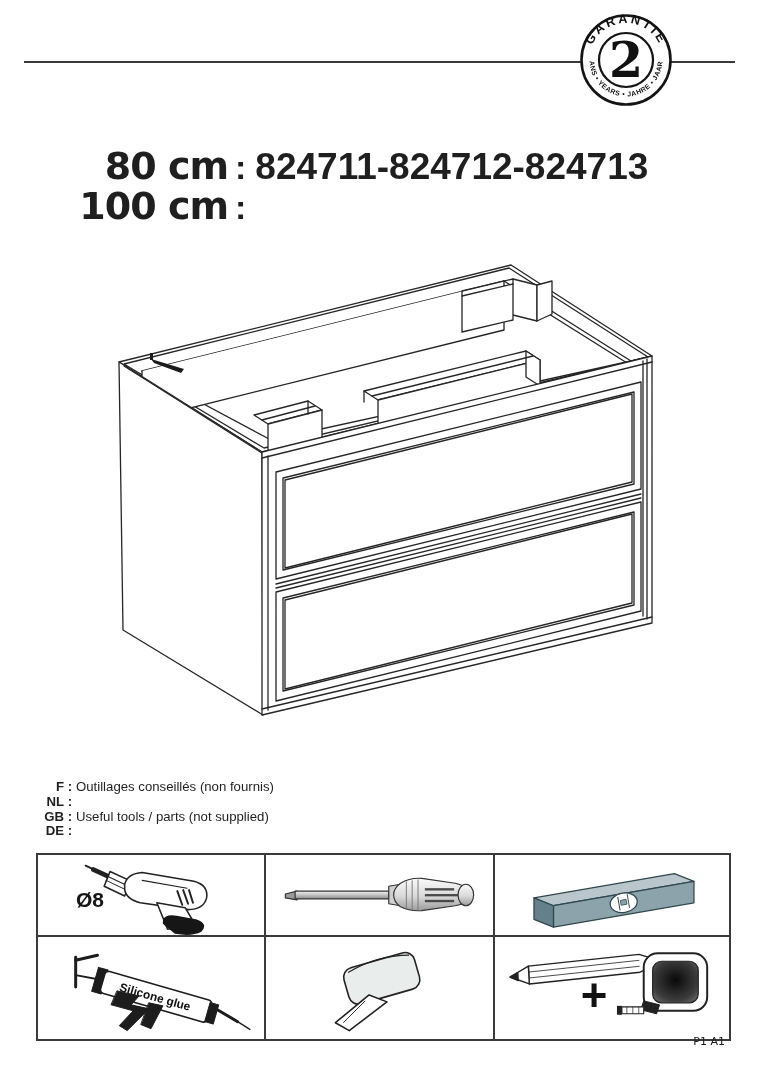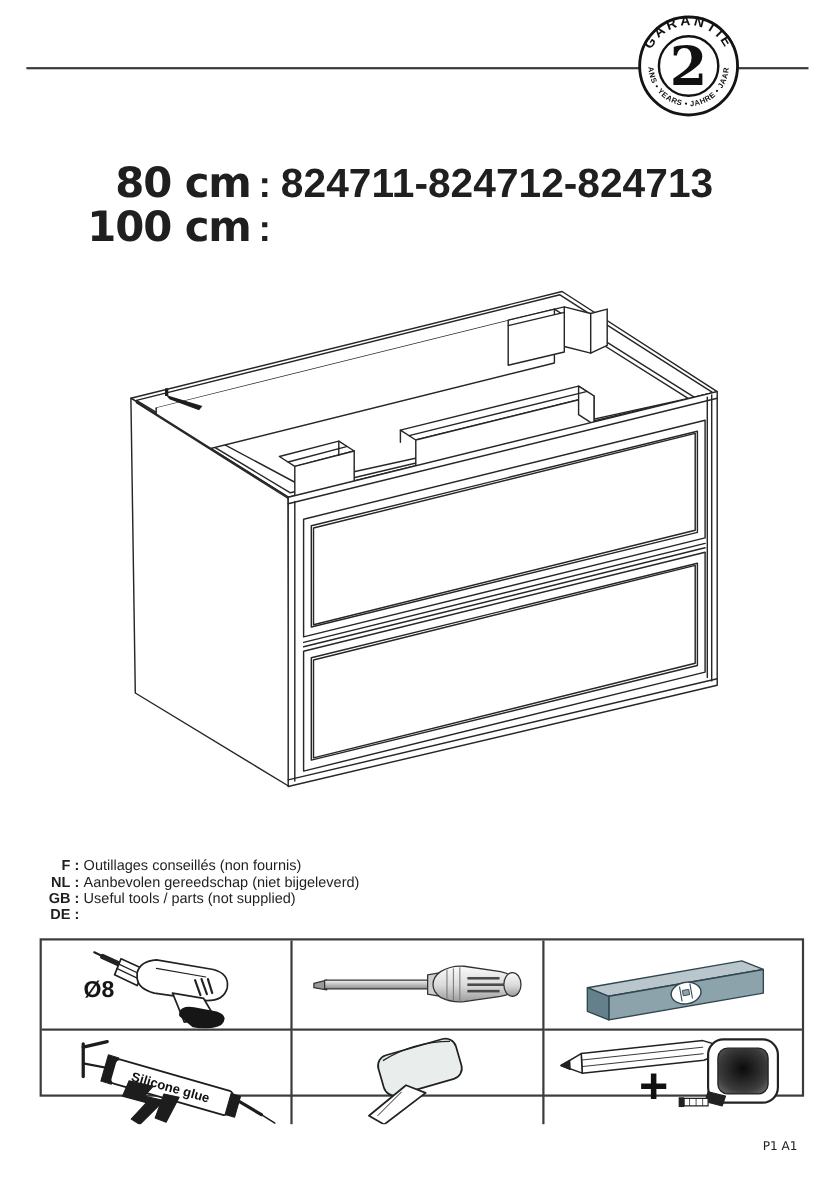--- a/index.html
+++ b/index.html
@@ -19,21 +19,21 @@
     font-weight:bold;font-size:38px;letter-spacing:-1px;line-height:40px;}
   .title-sep{margin:0 9px 0 7px;font-size:34px;font-weight:bold;font-family:"Liberation Sans",sans-serif;}
   .title-codes{font-family:"Liberation Sans",sans-serif;font-weight:bold;font-size:37px;letter-spacing:0;}
   
   .note{left:36px;top:780px;font-size:13.2px;line-height:14.8px;}
   .note-line{display:flex;white-space:nowrap;}
   .note-lang{width:28px;text-align:right;font-weight:bold;}
   .note-sep{width:12px;text-align:center;font-weight:bold;}
   .note-text{font-weight:normal;}
   
-  .grid{left:36px;top:853px;width:695px;height:144px;border:2px solid #3b3b3b;
+  .grid{left:36px;top:853px;width:695px;height:188px;border:2px solid #3b3b3b;
     box-sizing:border-box;display:grid;grid-template-columns:228px 229px 1fr;
     grid-template-rows:82px 1fr;background:#fff;}
   .cell{position:relative;box-sizing:border-box;}
   .cell.br{border-right:2px solid #3b3b3b;}
   .cell.bb{border-bottom:2px solid #3b3b3b;}
   .cell svg{display:block;width:100%;height:100%;}
   .drill-label{position:absolute;left:38px;top:33px;font-size:21px;font-weight:bold;color:#161616;}
   
   .footer{left:0;top:1035px;width:725px;text-align:right;font-size:11px;
     font-family:"DejaVu Sans",sans-serif;color:#202020;}
@@ -124,21 +124,20 @@
 
 <div class="abs note">
   <div class="note-line">
     <span class="note-lang">F</span>
     <span class="note-sep">:</span>
     <span class="note-text">Outillages conseillés (non fournis)</span>
   </div>
   <div class="note-line">
     <span class="note-lang">NL</span>
     <span class="note-sep">:</span>
-    <span class="note-text">Aanbevolen gereedschap (niet bijgeleverd)</span>
   </div>
   <div class="note-line">
     <span class="note-lang">GB</span>
     <span class="note-sep">:</span>
     <span class="note-text">Useful tools / parts (not supplied)</span>
   </div>
   <div class="note-line">
     <span class="note-lang">DE</span>
     <span class="note-sep">:</span>
   </div>

